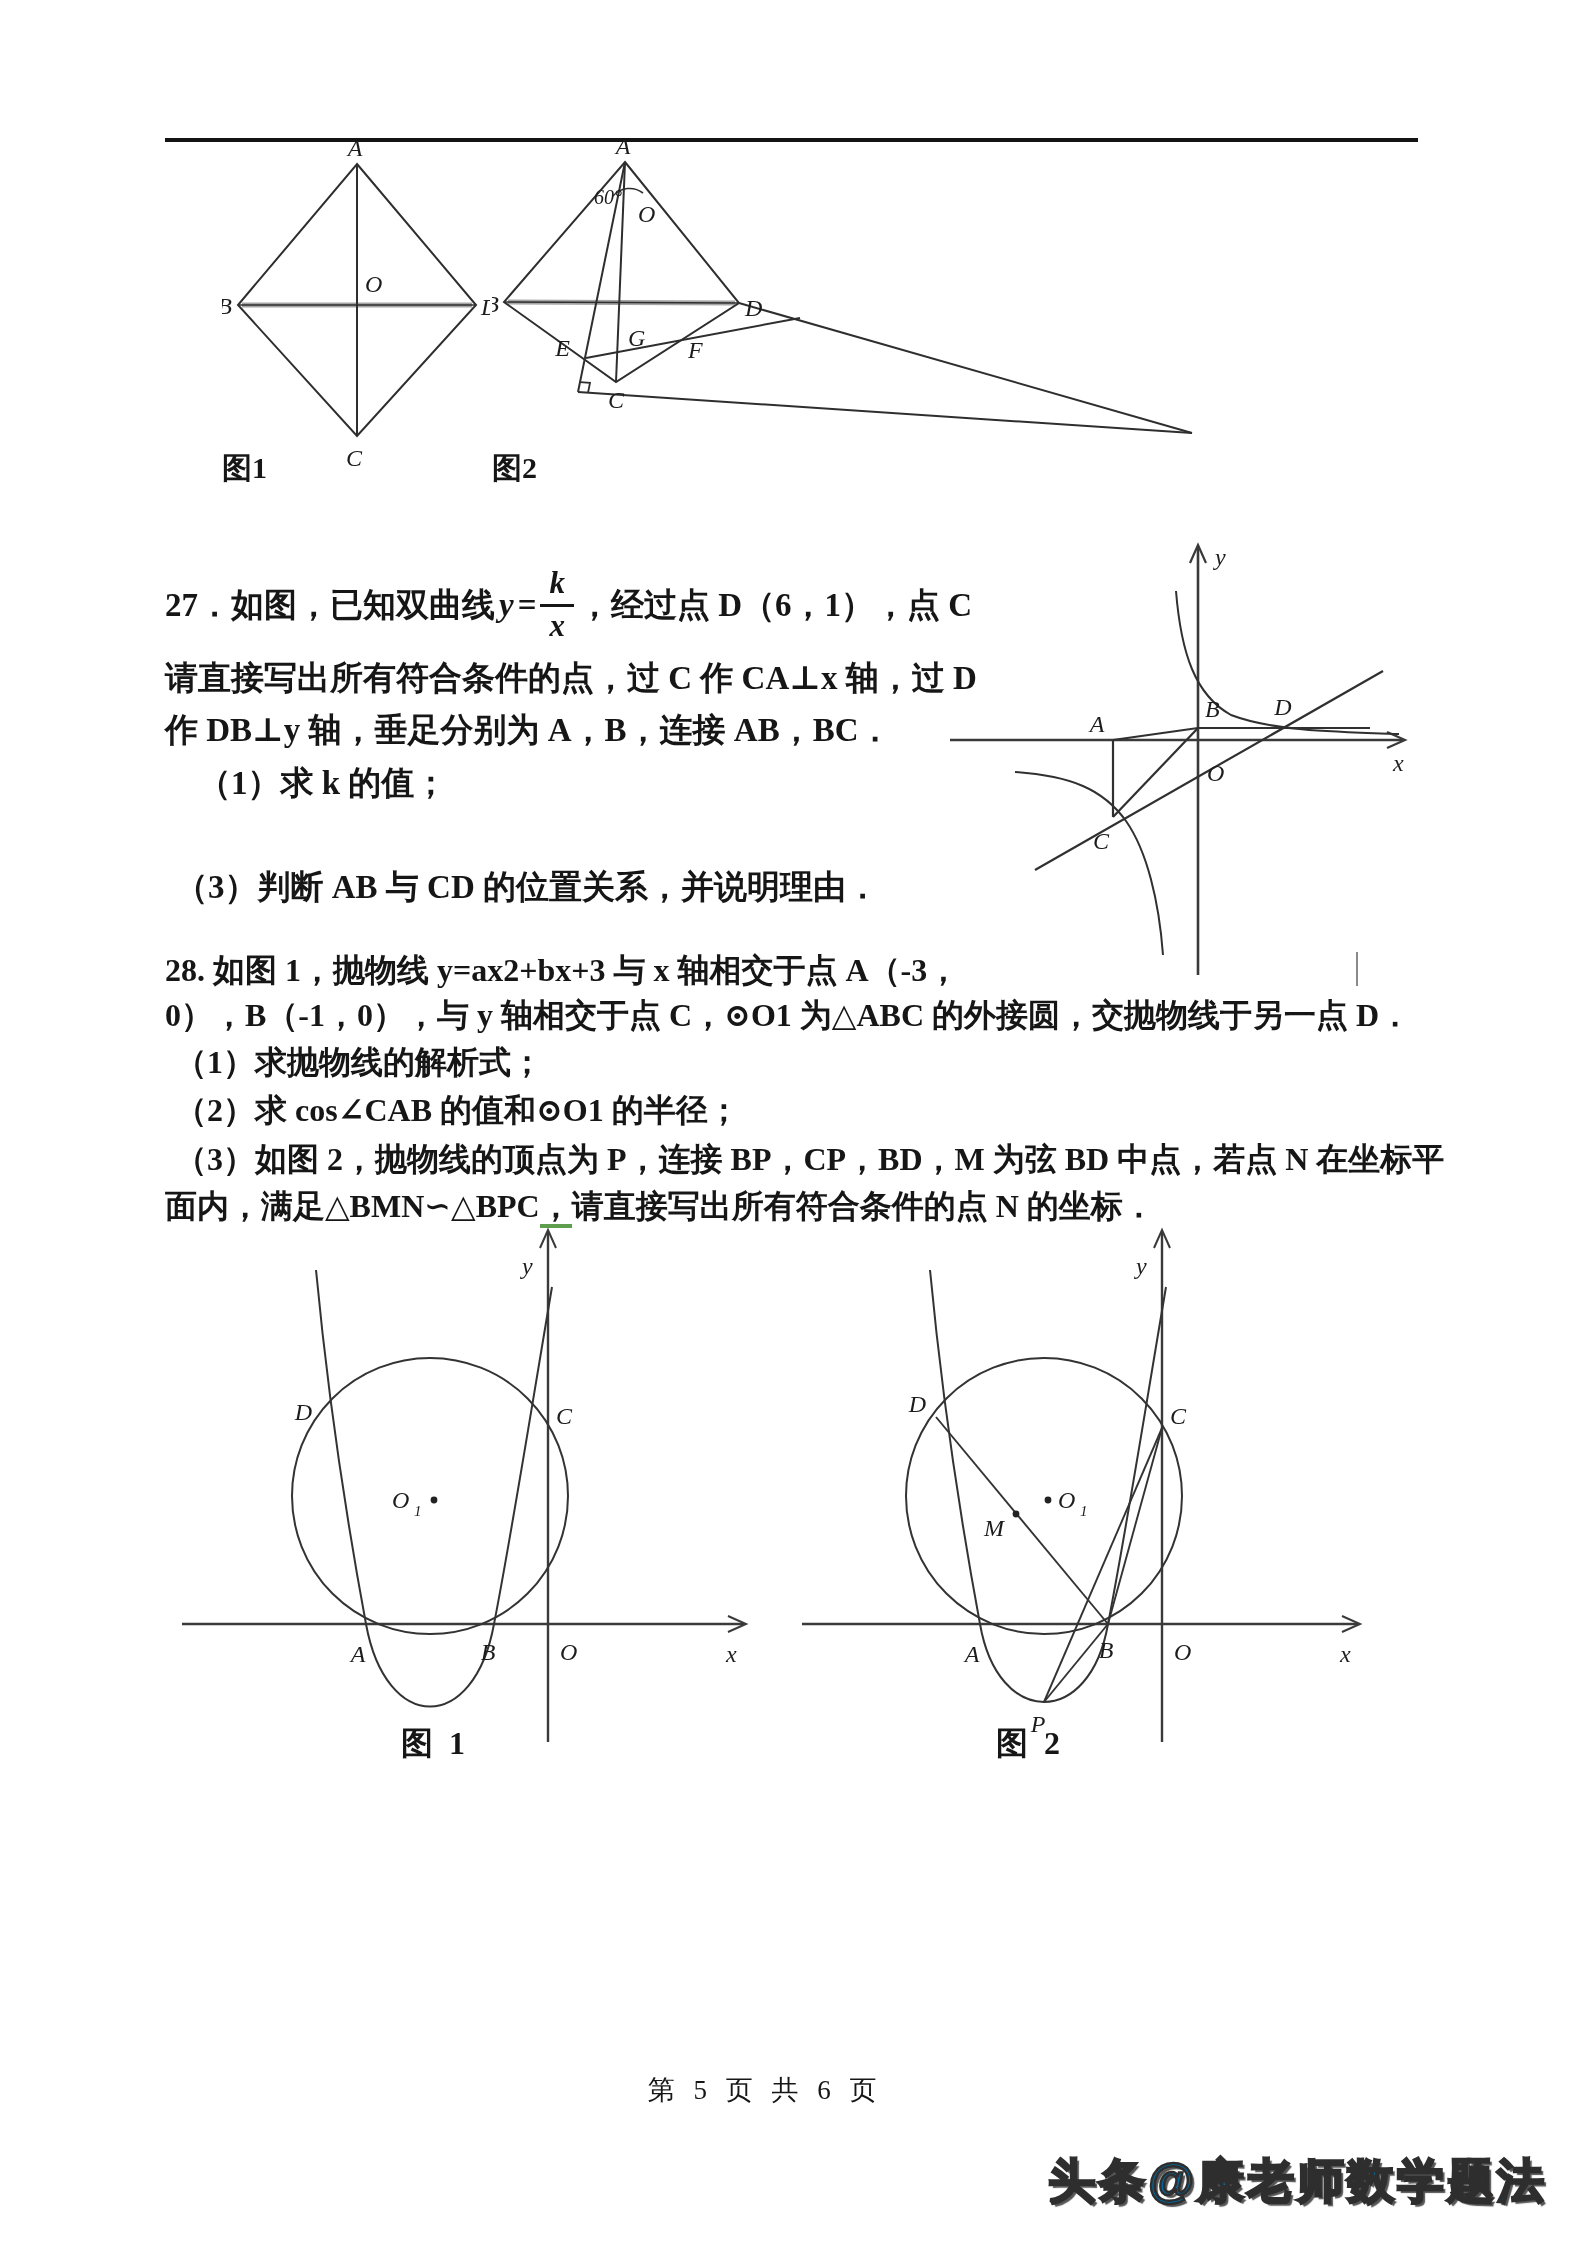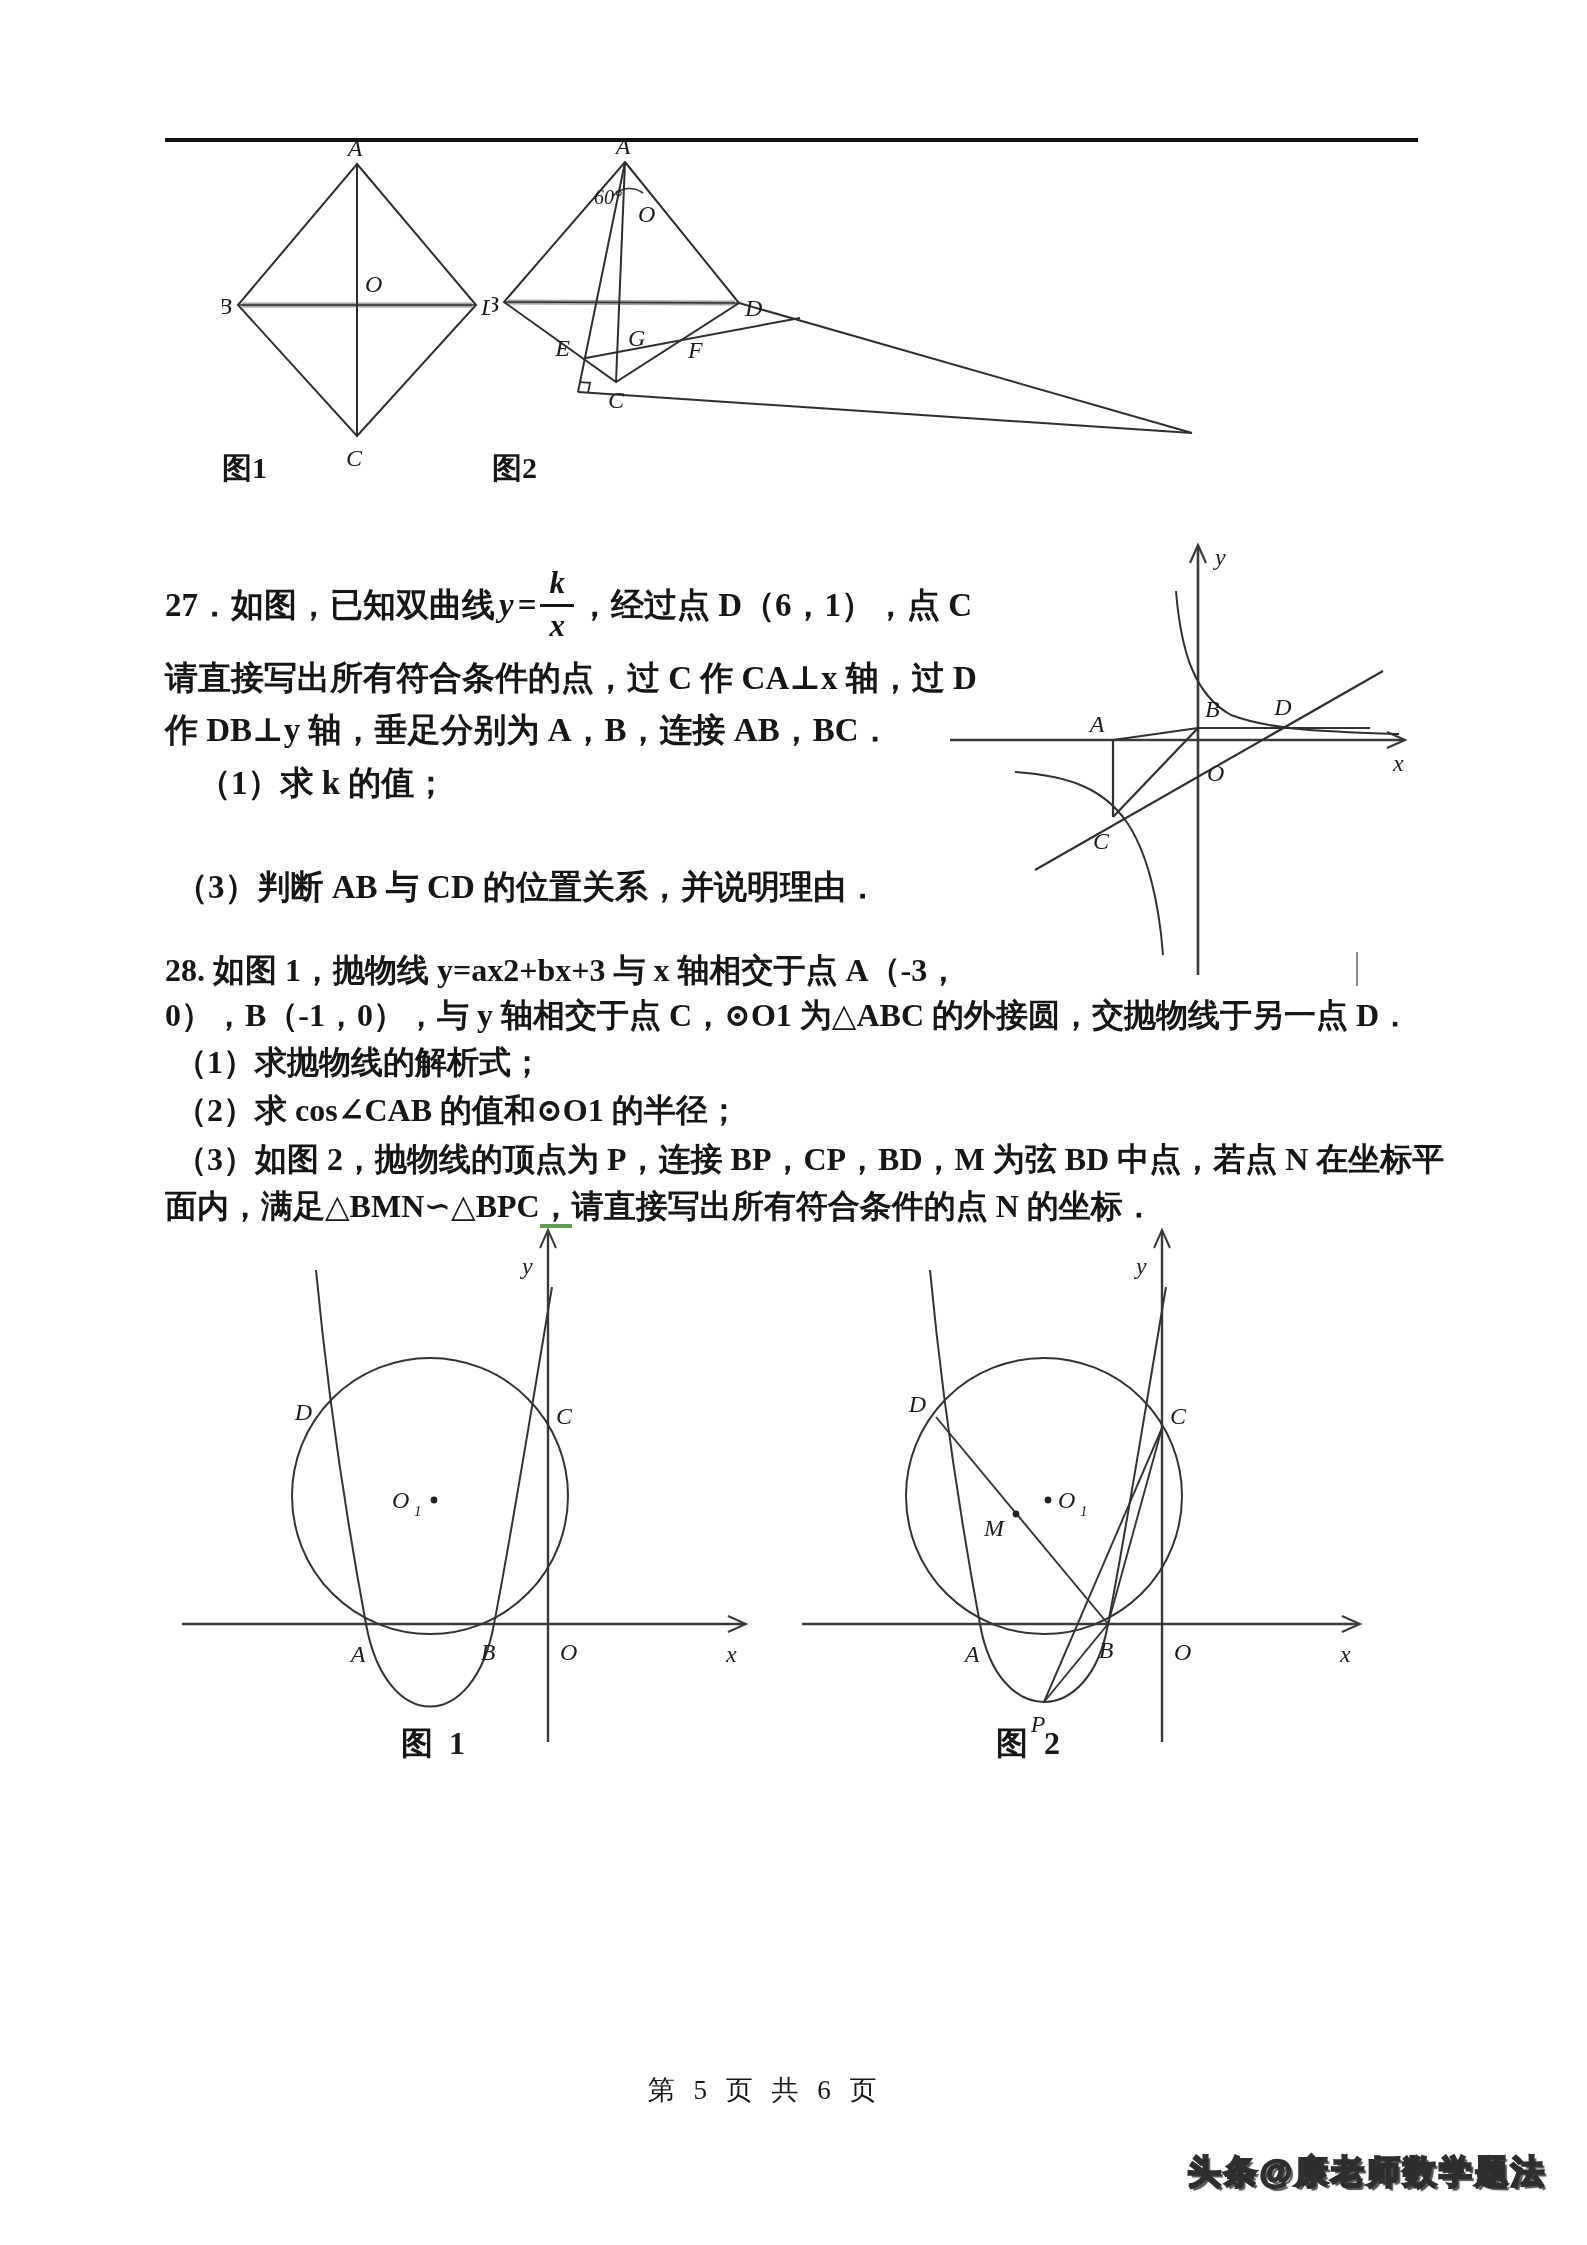--- a/index.html
+++ b/index.html
@@ -18,22 +18,22 @@
         font-style:italic;font-weight:700;font-size:31px;margin:0 4px;vertical-align:middle;}
   .frac .num{border-bottom:3px solid #161616;padding:0 9px 4px 9px;}
   .frac .den{padding-top:3px;}
   .caption{font-size:30px;font-weight:700;}
   .caption2{font-size:32px;font-weight:700;text-align:center;letter-spacing:4px;}
   .footer{position:absolute;left:0;top:2072px;width:1530px;text-align:center;
           font-size:27px;font-weight:400;letter-spacing:6px;}
   .watermark{
     position:absolute;right:40px;top:2150px;
     font-family:"Liberation Sans","DejaVu Sans",sans-serif;
-    font-size:33px;font-weight:900;letter-spacing:3px;
-    color:#701a75;-webkit-text-stroke:2.5px #2e2e2e;
+    font-size:47px;font-weight:900;letter-spacing:3px;
+    color:#0369a1;-webkit-text-stroke:2.5px #2e2e2e;
     text-shadow:3px 3px 1px #555;
   }
   .green-mark{border-bottom:4px solid #5f9e4e;}
   .artifact{position:absolute;left:1356px;top:952px;width:2px;height:34px;background:#8a8a8a;}
   svg text{font-family:"Liberation Serif","DejaVu Serif",serif;}
   .lbl{font-style:italic;font-size:24px;fill:#1c1c1c;}
   .lbl-sm{font-style:italic;font-size:20px;fill:#1c1c1c;}
 </style>
 </head>
 <body>

